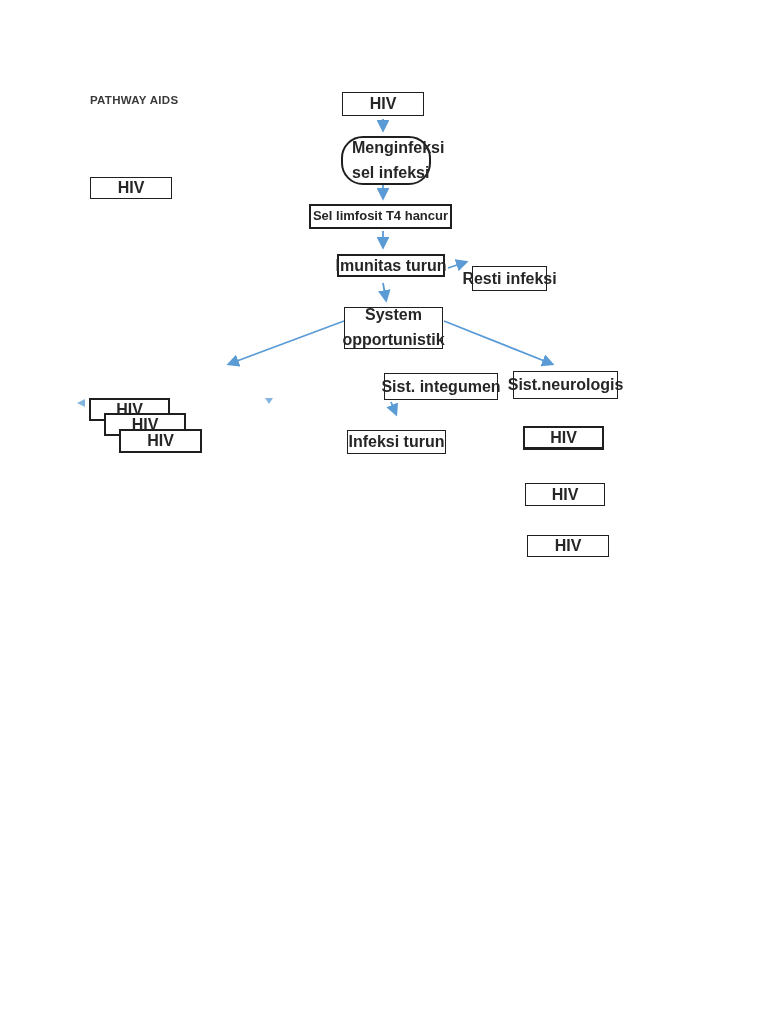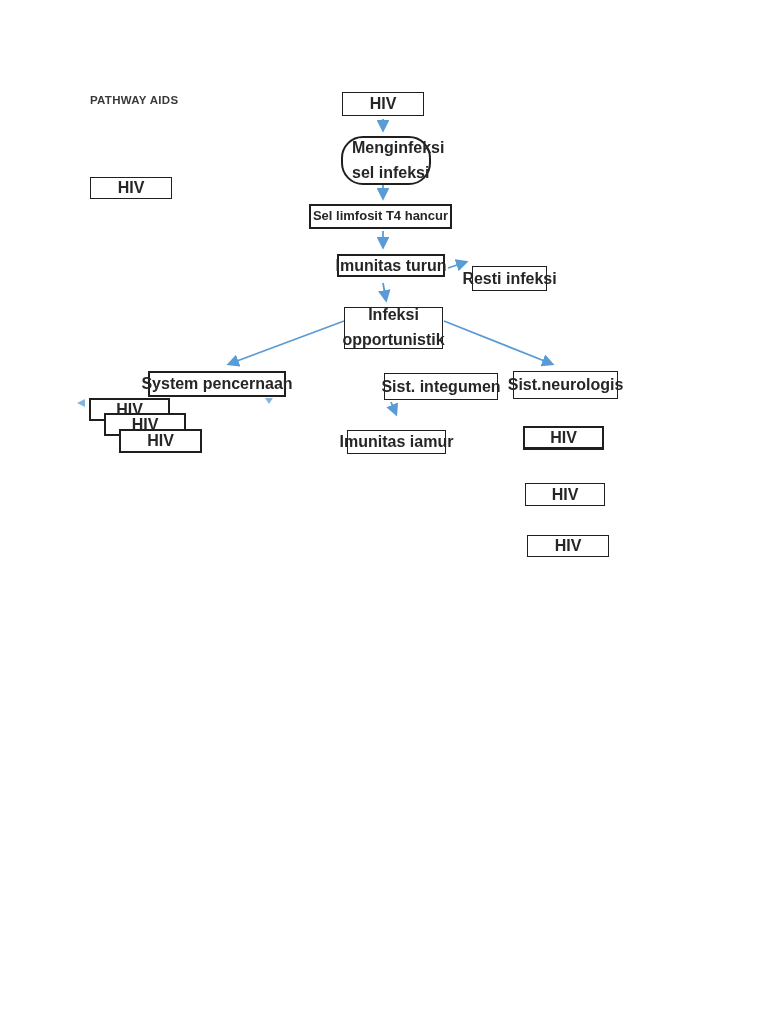--- a/index.html
+++ b/index.html
@@ -72,31 +72,30 @@
 
   <div class="box small-text" style="left:309px;top:204px;width:143px;height:25px;">Sel limfosit T4 hancur</div>
 
   <div class="box thin" style="left:90px;top:177px;width:82px;height:22px;">HIV</div>
 
   <div class="box" style="left:337px;top:254px;width:108px;height:23px;">Imunitas turun</div>
 
   <div class="box thin" style="left:472px;top:257px;width:75px;height:25px;margin-top:9px;">Resti infeksi</div>
 
   <div class="box thin two-line" style="left:344px;top:307px;width:99px;height:42px;">
-    <span>Infeksi</span>
+    <span>System</span>
     <span>opportunistik</span>
   </div>
 
-  <div class="box" style="left:148px;top:371px;width:138px;height:26px;">System pencernaan</div>
 
   <div class="box thin" style="left:336px;top:373px;width:114px;height:27px;margin-left:48px;">Sist. integumen</div>
 
   <div class="box thin" style="left:513px;top:371px;width:105px;height:28px;">Sist.neurologis</div>
 
-  <div class="box thin" style="left:347px;top:430px;width:99px;height:24px;">Imunitas iamur</div>
+  <div class="box thin" style="left:347px;top:430px;width:99px;height:24px;">Infeksi turun</div>
 
   <div class="box" style="left:89px;top:398px;width:81px;height:23px;">HIV</div>
   <div class="box" style="left:104px;top:413px;width:82px;height:23px;">HIV</div>
   <div class="box" style="left:119px;top:429px;width:83px;height:24px;">HIV</div>
 
   <div class="box shadow-b" style="left:523px;top:426px;width:81px;height:24px;">HIV</div>
   <div class="box thin" style="left:525px;top:483px;width:80px;height:23px;">HIV</div>
   <div class="box thin" style="left:527px;top:535px;width:82px;height:22px;">HIV</div>
 
 </div>

